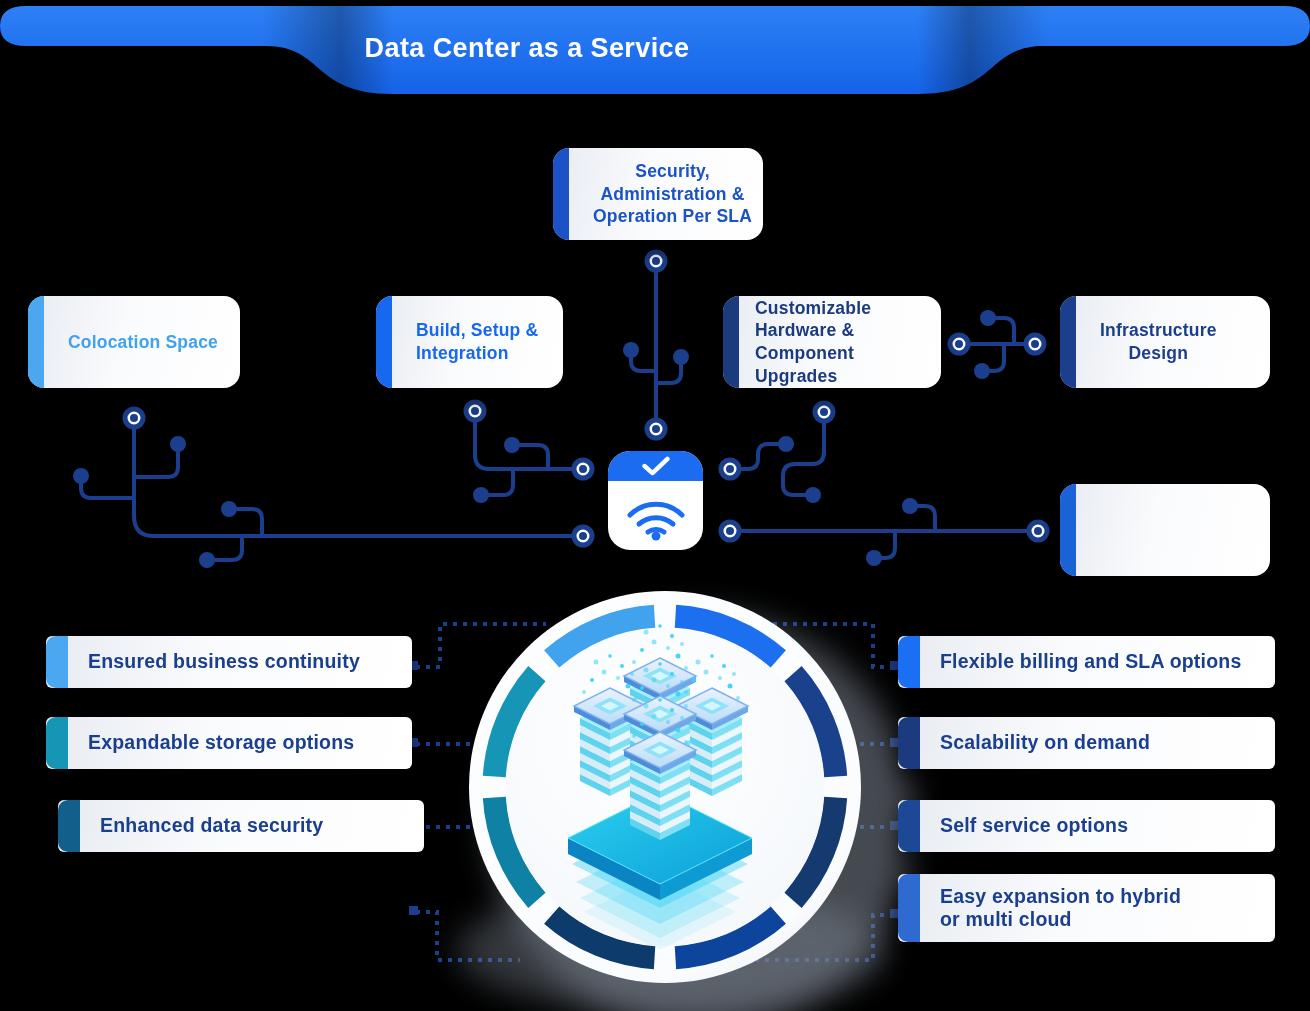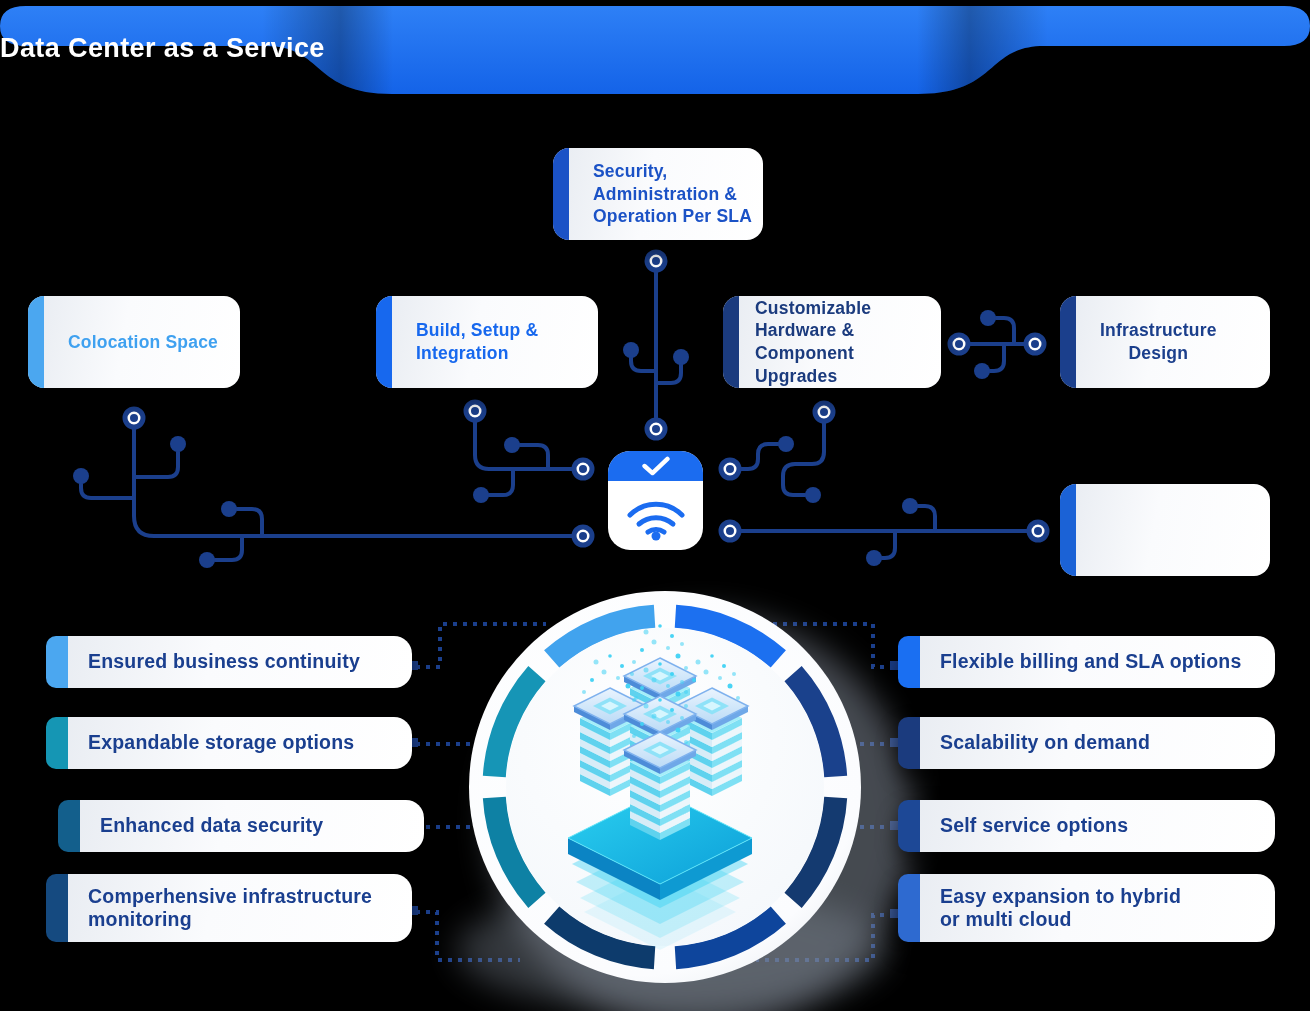--- a/index.html
+++ b/index.html
@@ -1,31 +1,31 @@
 <!DOCTYPE html>
 <html style="--line: #1B3F8C; --blue: #1B6CF0;"><head>
 <meta charset="utf-8">
 <style>
   html,body{margin:0;padding:0;background:#000;}
   #stage{position:relative;width:1310px;height:1011px;background:#000;overflow:hidden;
          font-family:"Liberation Sans","DejaVu Sans",sans-serif;}
   #scene{position:absolute;left:0;top:0;z-index:1;}
   
-  #title{position:absolute;left:0;top:33px;width:1054px;text-align:left;z-index:3;
+  #title{position:absolute;left:0;top:33px;width:1054px;text-align:center;z-index:3;
          color:#fff;font-size:27px;font-weight:bold;letter-spacing:.4px;}
   
   .svc{position:absolute;z-index:4;border-radius:16px;
        background:linear-gradient(100deg,#e7ebf1 0%,#fafbfd 45%,#ffffff 100%);
        box-shadow:0 10px 20px rgba(0,0,0,.55);
        display:flex;align-items:center;}
   .svc .accent{position:absolute;left:0;top:0;bottom:0;width:16px;border-radius:16px 0 0 16px;}
   .svc .slabel{margin-left:40px;font-size:17.5px;font-weight:bold;line-height:1.3;
        white-space:pre-line;letter-spacing:.2px;}
   
-  .ben{position:absolute;z-index:4;border-radius:18px;
+  .ben{position:absolute;z-index:4;border-radius:6px;
        background:linear-gradient(100deg,#e7ebf1 0%,#fafbfd 45%,#ffffff 100%);
        box-shadow:0 10px 20px rgba(0,0,0,.55);
        display:flex;align-items:center;}
   .ben .accent{position:absolute;left:0;top:0;bottom:0;width:22px;border-radius:10px 0 0 10px;}
   .ben .blabel{margin-left:42px;font-size:19.5px;font-weight:bold;line-height:1.2;
        white-space:pre-line;letter-spacing:.2px;}
   
   #device{position:absolute;left:608px;top:451px;width:95px;height:99px;z-index:4;
           background:#fff;border-radius:22px;overflow:hidden;
           box-shadow:0 8px 16px rgba(0,0,0,.5);display:flex;flex-direction:column;}
@@ -435,29 +435,29 @@
           <circle cx="682" cy="718" r="2" fill="#3FD2F4" opacity="0.55"></circle>
           <circle cx="660" cy="700" r="1.8" fill="#3FD2F4" opacity="0.95"></circle>
         </g>
     </g>
   </svg>
 
   <div id="title">Data Center as a Service</div>
 
   <div class="svc" style="left:553px;top:148px;width:210px;height:92px">
     <span class="accent" style="background: rgb(27, 82, 198);"></span>
-    <span class="slabel" style="color: rgb(27, 82, 198);">Security,
+    <span class="slabel" style="color: rgb(27, 82, 198); text-align: center;">Security,
 Administration &amp;
 Operation Per SLA</span>
   </div>
   <div class="svc" style="left:28px;top:296px;width:212px;height:92px">
     <span class="accent" style="background: rgb(75, 167, 240);"></span>
     <span class="slabel" style="color: rgb(63, 161, 240);">Colocation Space</span>
   </div>
-  <div class="svc" style="left:376px;top:296px;width:222px;height:92px">
+  <div class="svc" style="left:376px;top:296px;width:187px;height:92px">
     <span class="accent" style="background: rgb(23, 104, 238);"></span>
     <span class="slabel" style="color: rgb(23, 104, 238);">Build, Setup &amp;
 Integration</span>
   </div>
   <div class="svc" style="left:723px;top:296px;width:218px;height:92px">
     <span class="accent" style="background: rgb(27, 59, 126);"></span>
     <span class="slabel" style="color: rgb(27, 59, 126); margin-left: 32px;">Customizable
 Hardware &amp;
 Component  Upgrades</span>
   </div>
@@ -491,25 +491,20 @@
     <span class="blabel" style="color: rgb(26, 63, 143);">Ensured business continuity</span>
   </div>
   <div class="ben" style="left:46px;top:717px;width:366px;height:52px">
     <span class="accent" style="background: rgb(21, 150, 180);"></span>
     <span class="blabel" style="color: rgb(26, 63, 143);">Expandable storage options</span>
   </div>
   <div class="ben" style="left:58px;top:800px;width:366px;height:52px">
     <span class="accent" style="background: rgb(19, 95, 140);"></span>
     <span class="blabel" style="color: rgb(26, 63, 143);">Enhanced data security</span>
   </div>
-  <div class="ben" style="left:46px;top:874px;width:366px;height:68px">
-    <span class="accent" style="background: rgb(21, 74, 128);"></span>
-    <span class="blabel" style="color: rgb(26, 63, 143);">Comperhensive infrastructure
-monitoring</span>
-  </div>
 
   <div class="ben" style="left:898px;top:636px;width:377px;height:52px">
     <span class="accent" style="background: rgb(26, 111, 242);"></span>
     <span class="blabel" style="color: rgb(26, 63, 143);">Flexible billing and SLA options</span>
   </div>
   <div class="ben" style="left:898px;top:717px;width:377px;height:52px">
     <span class="accent" style="background: rgb(27, 59, 126);"></span>
     <span class="blabel" style="color: rgb(26, 63, 143);">Scalability on demand</span>
   </div>
   <div class="ben" style="left:898px;top:800px;width:377px;height:52px">

